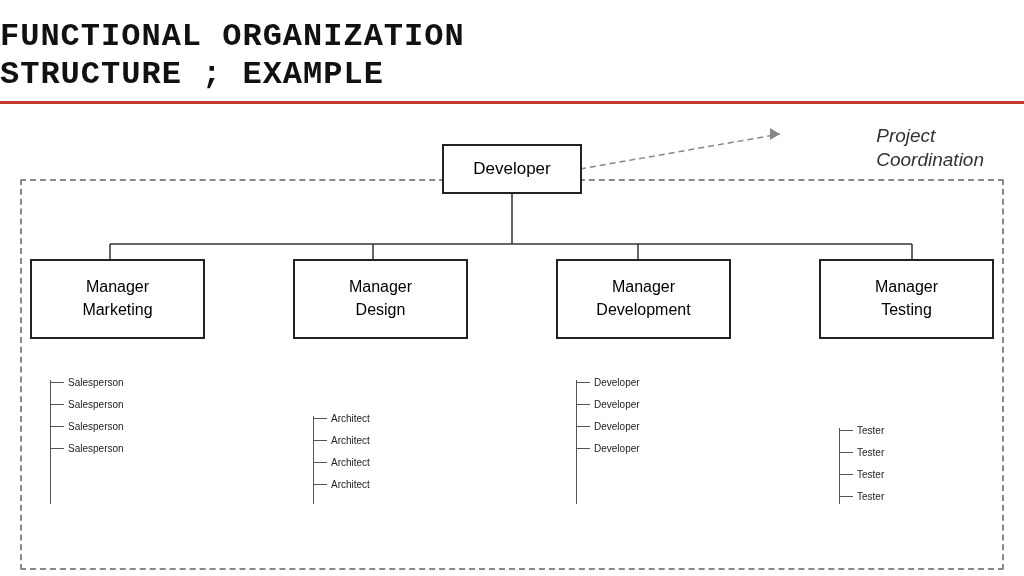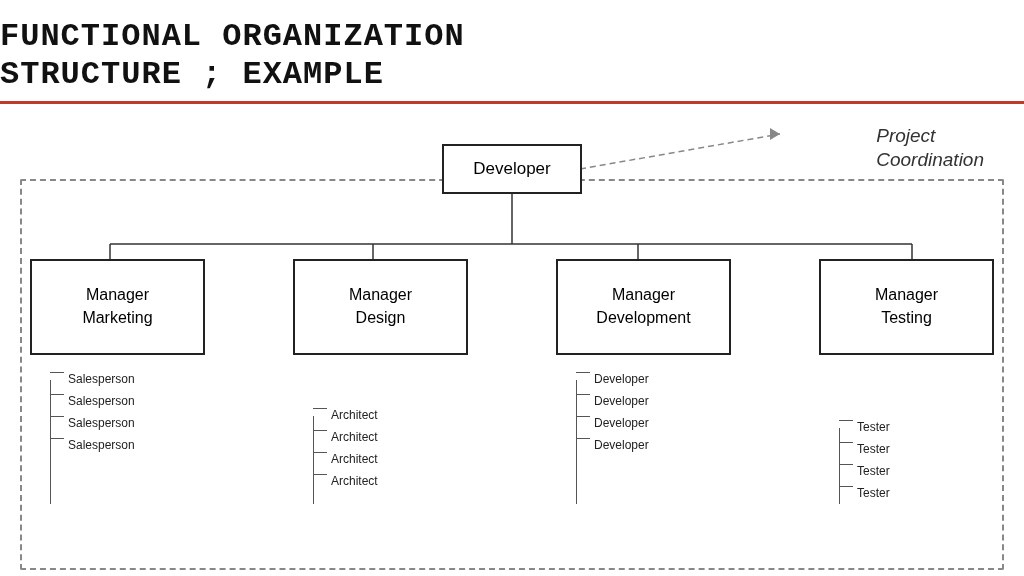--- a/index.html
+++ b/index.html
@@ -90,21 +90,21 @@
       position: absolute;
       top: 155px;
       left: 30px;
       right: 30px;
       display: flex;
       justify-content: space-between;
     }
 
     .manager-box {
       width: 175px;
-      height: 96px;
+      height: 80px;
       border: 2px solid #222;
       background: #fff;
       display: flex;
       align-items: center;
       justify-content: center;
       text-align: center;
       font-size: 16px;
       line-height: 1.4;
       z-index: 10;
       position: relative;
@@ -115,22 +115,22 @@
       position: absolute;
       top: 268px;
       left: 30px;
       right: 30px;
       display: flex;
       justify-content: space-between;
     }
 
     .sub-item {
       display: flex;
-      align-items: flex-start;
-      font-size: 12px;
+      align-items: center;
+      font-size: 10px;
       color: #222;
       height: 22px;
       position: relative;
     }
 
     .sub-item::before {
       content: '';
       display: inline-block;
       width: 14px;
       height: 1px;

